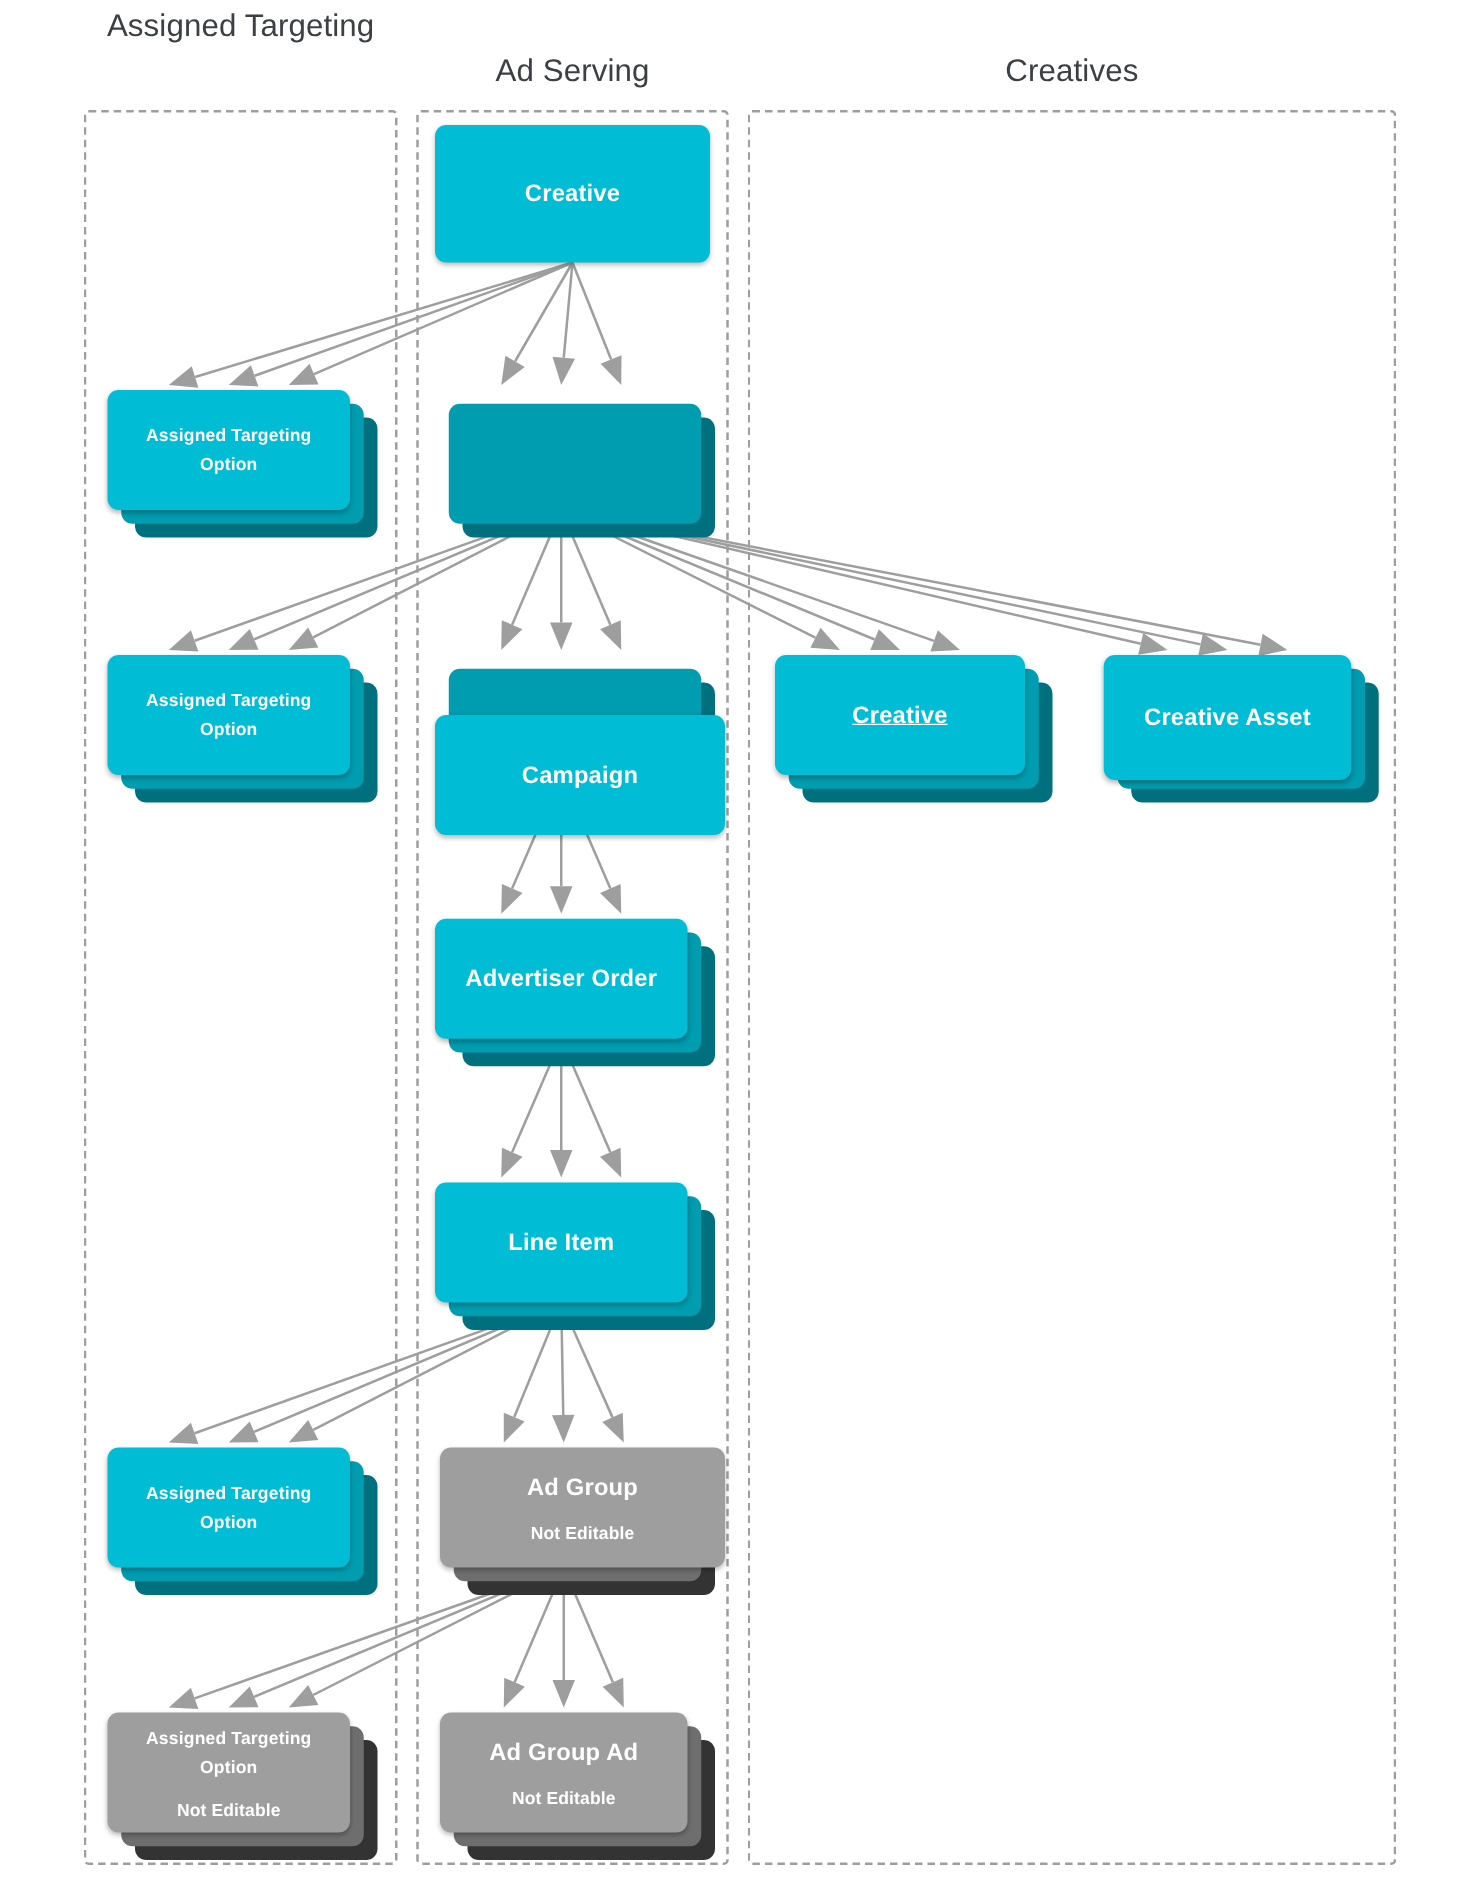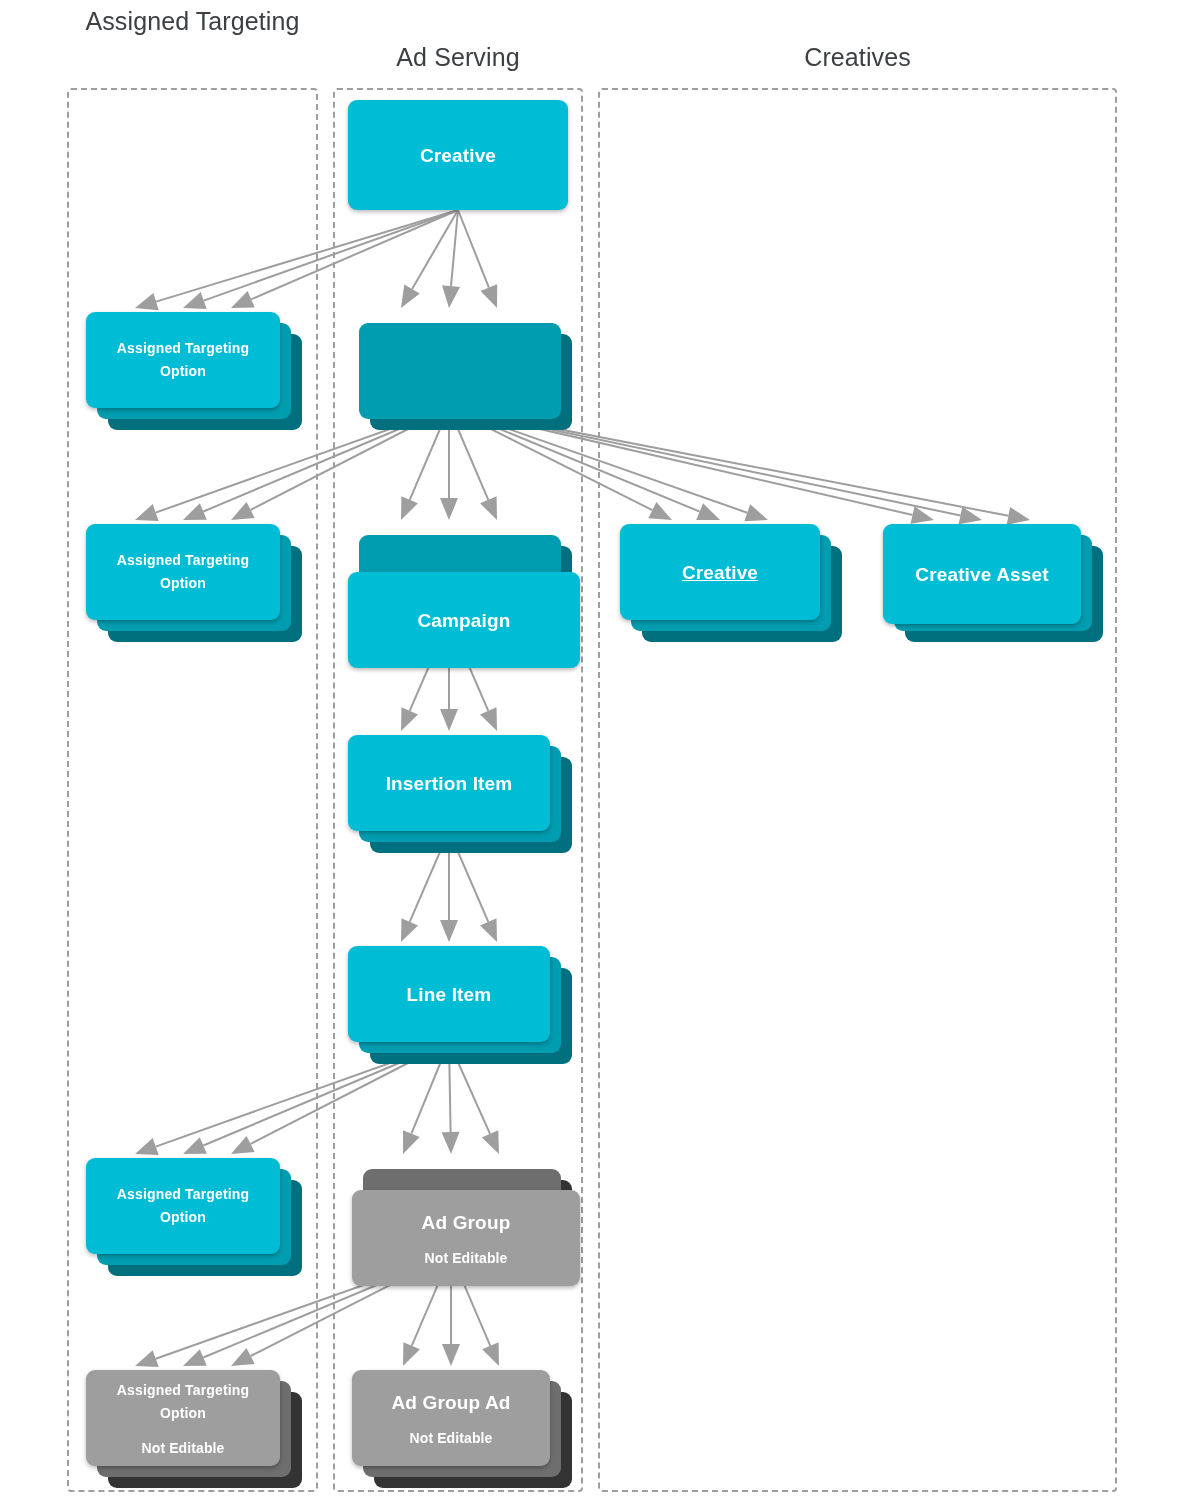--- a/index.html
+++ b/index.html
@@ -289,41 +289,41 @@
         <div class="layer l2" style="left: 22px; top: 22px; width: 198px; height: 96px;"></div>
         <div class="layer l1" style="left: 11px; top: 11px; width: 198px; height: 96px;"></div>
         <div class="card" style="width: 198px; height: 100px;">
           <div class="title">Creative Asset</div>
         </div>
       </div>
       <div class="node teal" style="left: 348px; top: 735px; width: 224px; height: 118px;">
         <div class="layer l2" style="left: 22px; top: 22px; width: 202px; height: 96px;"></div>
         <div class="layer l1" style="left: 11px; top: 11px; width: 202px; height: 96px;"></div>
         <div class="card" style="width: 202px; height: 96px;">
-          <div class="title">Insertion Item</div>
+          <div class="title">Advertiser Order</div>
         </div>
       </div>
       <div class="node teal" style="left: 348px; top: 946px; width: 224px; height: 118px;">
         <div class="layer l2" style="left: 22px; top: 22px; width: 202px; height: 96px;"></div>
         <div class="layer l1" style="left: 11px; top: 11px; width: 202px; height: 96px;"></div>
         <div class="card" style="width: 202px; height: 96px;">
           <div class="title">Line Item</div>
         </div>
       </div>
       <div class="node teal" style="left: 86px; top: 1158px; width: 216px; height: 118px;">
         <div class="layer l2" style="left: 22px; top: 22px; width: 194px; height: 96px;"></div>
         <div class="layer l1" style="left: 11px; top: 11px; width: 194px; height: 96px;"></div>
         <div class="card" style="width: 194px; height: 96px;">
           <div class="title small">Assigned Targeting Option</div>
         </div>
       </div>
       <div class="node gray" style="left: 352px; top: 1158px; width: 220px; height: 118px;">
         <div class="layer l2" style="left: 22px; top: 22px; width: 198px; height: 96px;"></div>
         <div class="layer l1" style="left: 11px; top: 11px; width: 198px; height: 96px;"></div>
-        <div class="card" style="width: 228px; height: 96px; margin-top: 32px;">
+        <div class="card" style="width: 228px; height: 96px;">
           <div class="title">Ad Group</div>
           <div class="sub">Not Editable</div>
         </div>
       </div>
       <div class="node gray" style="left: 86px; top: 1370px; width: 216px; height: 118px;">
         <div class="layer l2" style="left: 22px; top: 22px; width: 194px; height: 96px;"></div>
         <div class="layer l1" style="left: 11px; top: 11px; width: 194px; height: 96px;"></div>
         <div class="card" style="width: 194px; height: 96px;">
           <div class="title small">Assigned Targeting Option</div>
           <div class="sub">Not Editable</div>

